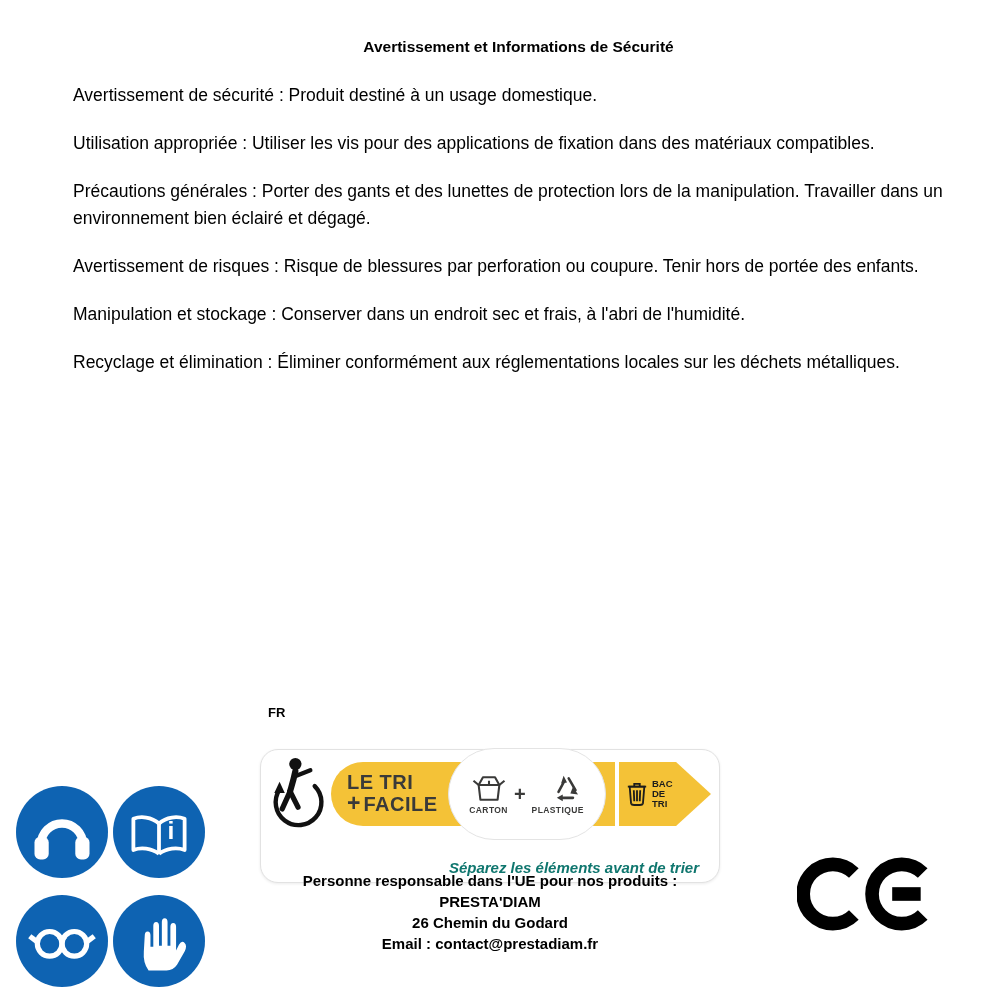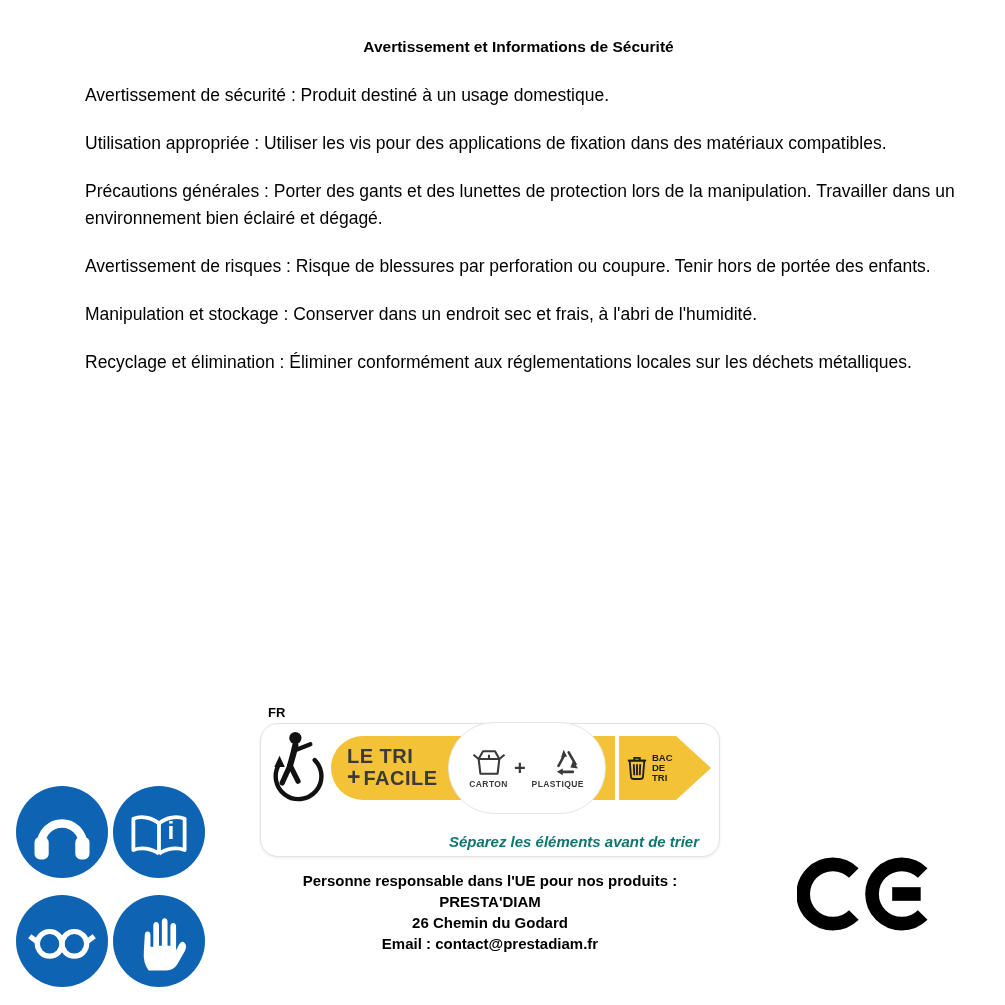--- a/index.html
+++ b/index.html
@@ -6,39 +6,39 @@
   body{
     width:1005px;height:1005px;position:relative;overflow:hidden;
     font-family:"Liberation Sans", sans-serif;color:#000;
   }
   .page-title{
     position:absolute;top:28px;left:16px;width:100%;
     text-align:center;font-size:15.5px;font-weight:bold;
   }
   .paragraphs{
     position:absolute;left:73px;top:82px;width:898px;
-    font-size:17.5px;line-height:27px;margin-left:12px;
+    font-size:17.5px;line-height:27px;
   }
   .paragraphs p{margin:0 0 21px 0;}
 
   
   .picto-grid{
     position:absolute;left:16px;top:786px;
     display:grid;grid-template-columns:92px 92px;grid-auto-rows:92px;gap:17px 5px;
   }
   .picto{
     width:92px;height:92px;border-radius:50%;
     background:var(--pictogram-blue,#0e63b2);
     display:flex;align-items:center;justify-content:center;
   }
 
   
   .fr-label{position:absolute;left:268px;top:705px;font-size:13px;font-weight:bold;}
   .banner{
-    position:absolute;left:260px;top:723px;width:460px;height:134px;
+    position:absolute;left:260px;top:749px;width:460px;height:134px;
     border:1px solid #e2e2e2;border-radius:18px;box-sizing:border-box;
     box-shadow:0 1px 3px rgba(0,0,0,.08);
     display:flex;flex-direction:column;padding:5px 8px 6px 8px;background:#fff;
   }
   .banner-row{display:flex;align-items:center;gap:4px;}
   .pill{
     flex:1;height:64px;background:var(--banner-yellow,#f4c237);
     border-radius:32px 0 0 32px;display:flex;align-items:center;min-width:0;
   }
   .tri-text{padding-left:16px;color:var(--banner-text,#3a3a39);line-height:1.02;flex-shrink:0;}

